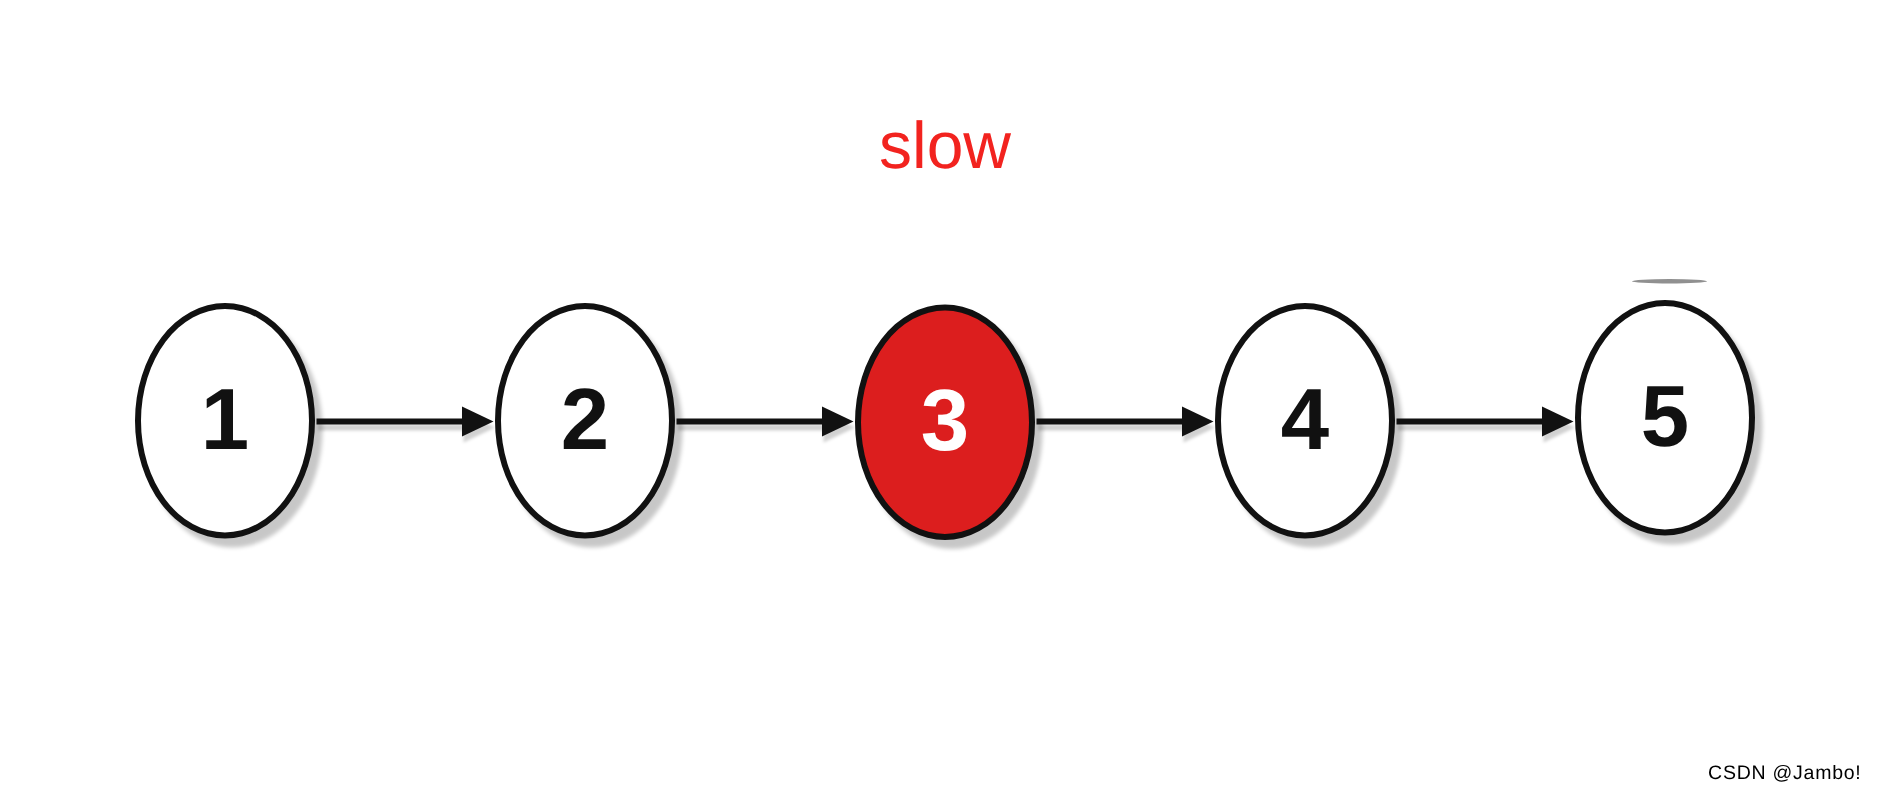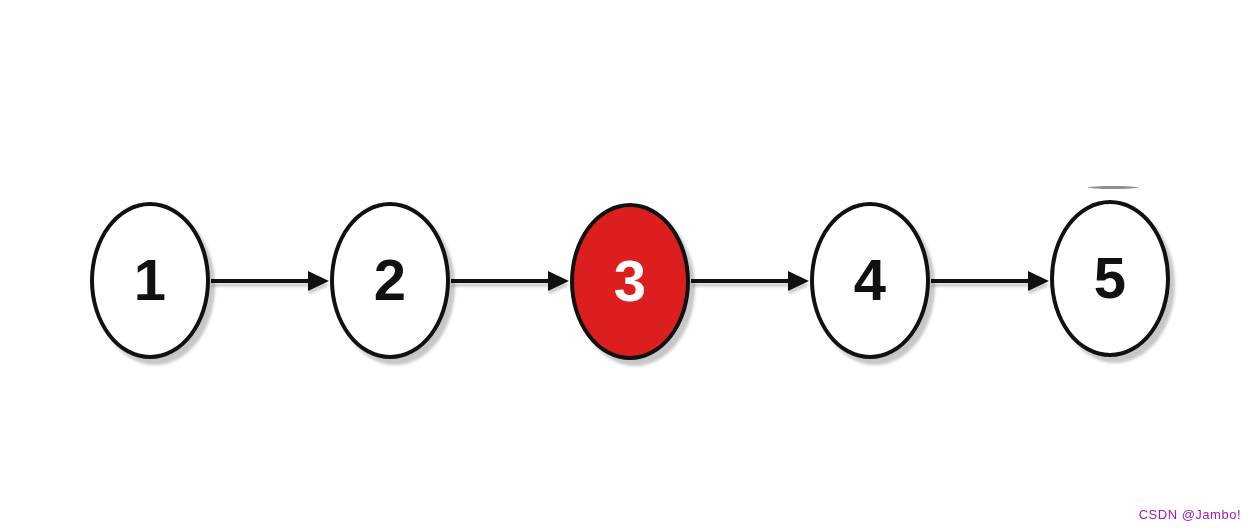--- a/index.html
+++ b/index.html
@@ -101,29 +101,30 @@
     background: #555555;
     border-radius: 50%;
     opacity: 0.65;
   }
   
   .watermark {
     position: absolute;
     right: 11px;
     bottom: 9px;
     font-size: 13px;
-    color: #a21caf;
+    color: #000000;
     letter-spacing: 0.5px;
   }
 </style>
 </head>
 <body>
 
 <div class="canvas">
 
+  <div class="pointer-label slow">slow</div>
   <div class="fast-dash"></div>
 
   <div class="node n1">
     <span class="num">1</span>
   </div>
   <div class="node n2">
     <span class="num">2</span>
   </div>
   <div class="node n3 highlight">
     <span class="num">3</span>

